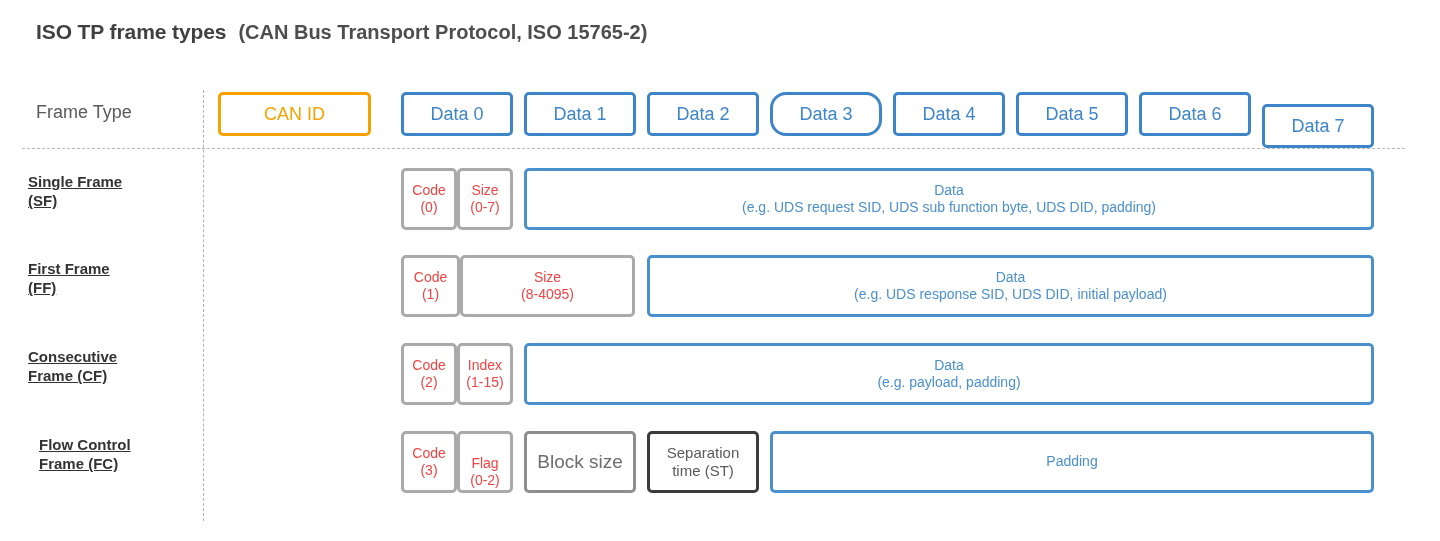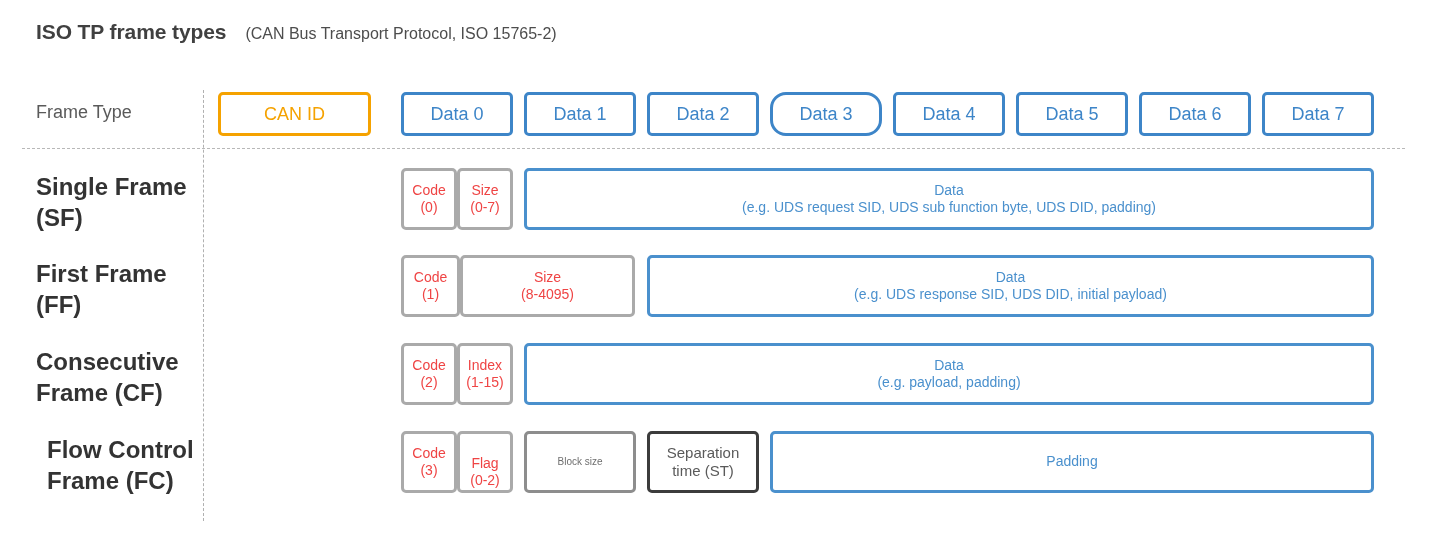--- a/index.html
+++ b/index.html
@@ -11,21 +11,21 @@
     position:relative;
   }
   #canvas{position:absolute;left:0;top:0;width:1440px;height:541px;}
 
   
   #title-wrap{position:absolute;left:36px;top:20px;white-space:nowrap;}
   #title-main{
     font-size:21px;font-weight:bold;color:#404040;letter-spacing:-0.1px;
   }
   #title-sub{
-    font-size:16px;font-weight:normal;color:#4d4d4d;margin-left:19px;
+    font-size:20px;font-weight:bold;color:#4d4d4d;margin-left:12px;
   }
 
   
   #v-divider{
     position:absolute;left:203px;top:90px;width:0;height:431px;
     border-left:1px dashed #b0b0b0;
   }
   #h-divider{
     position:absolute;left:22px;top:148px;width:1383px;height:0;
     border-top:1px dashed #b8b8b8;
@@ -50,45 +50,46 @@
     color:#f5a200;
   }
   .data-hdr{
     width:112px;
     border:3px solid #3d85c8;
     color:#3d85c8;
   }
 
   
   .row-label{
-    position:absolute;left:36px;
-    font-size:24px;font-weight:bold;color:#333333;
+    position:absolute;left:28px;
+    font-size:15px;font-weight:bold;color:#333333;
     line-height:1.28;
     width:165px;
+    text-decoration:underline;
   }
 
   
   .cell{
     position:absolute;box-sizing:border-box;
     background:#ffffff;
     display:flex;align-items:center;justify-content:center;
     text-align:center;
     line-height:1.22;
   }
   .cell-gray-light{
     border:3px solid #aaaaaa;
     border-radius:5px;
     color:#ef4444;
     font-size:14px;
   }
   .cell-gray-mid{
     border:3px solid #8d8d8d;
     border-radius:5px;
     color:#6e6e6e;
-    font-size:10px;
+    font-size:19px;
   }
   .cell-gray-dark{
     border:3px solid #3c3c3c;
     border-radius:5px;
     color:#5a5a5a;
     font-size:15px;
   }
   .cell-blue{
     border:3px solid #4a90cd;
     border-radius:5px;
@@ -115,21 +116,21 @@
   <div class="hdr-box" id="canid-box">CAN ID</div>
 
   <div id="data-headers">
       <div class="hdr-box data-hdr" style="left: 401px;">Data 0</div>
       <div class="hdr-box data-hdr" style="left: 524px;">Data 1</div>
       <div class="hdr-box data-hdr" style="left: 647px;">Data 2</div>
       <div class="hdr-box data-hdr" style="left: 770px; border-radius: 16px;">Data 3</div>
       <div class="hdr-box data-hdr" style="left: 893px;">Data 4</div>
       <div class="hdr-box data-hdr" style="left: 1016px;">Data 5</div>
       <div class="hdr-box data-hdr" style="left: 1139px;">Data 6</div>
-      <div class="hdr-box data-hdr" style="left: 1262px;">Data 7</div>
+      <div class="hdr-box data-hdr" style="left: 1262px; margin-top: 12px;">Data 7</div>
     </div>
 
   <div id="rows-container">
       <div class="row-label" style="top: 172px;">
         <div>Single Frame</div>
         <div>(SF)</div>
       </div>
       <div class="cell cell-gray-light" style="left: 401px; width: 56px; top: 168px; height: 62px;">
         <div>
           <span class="line1" style="display: block;">Code</span>

